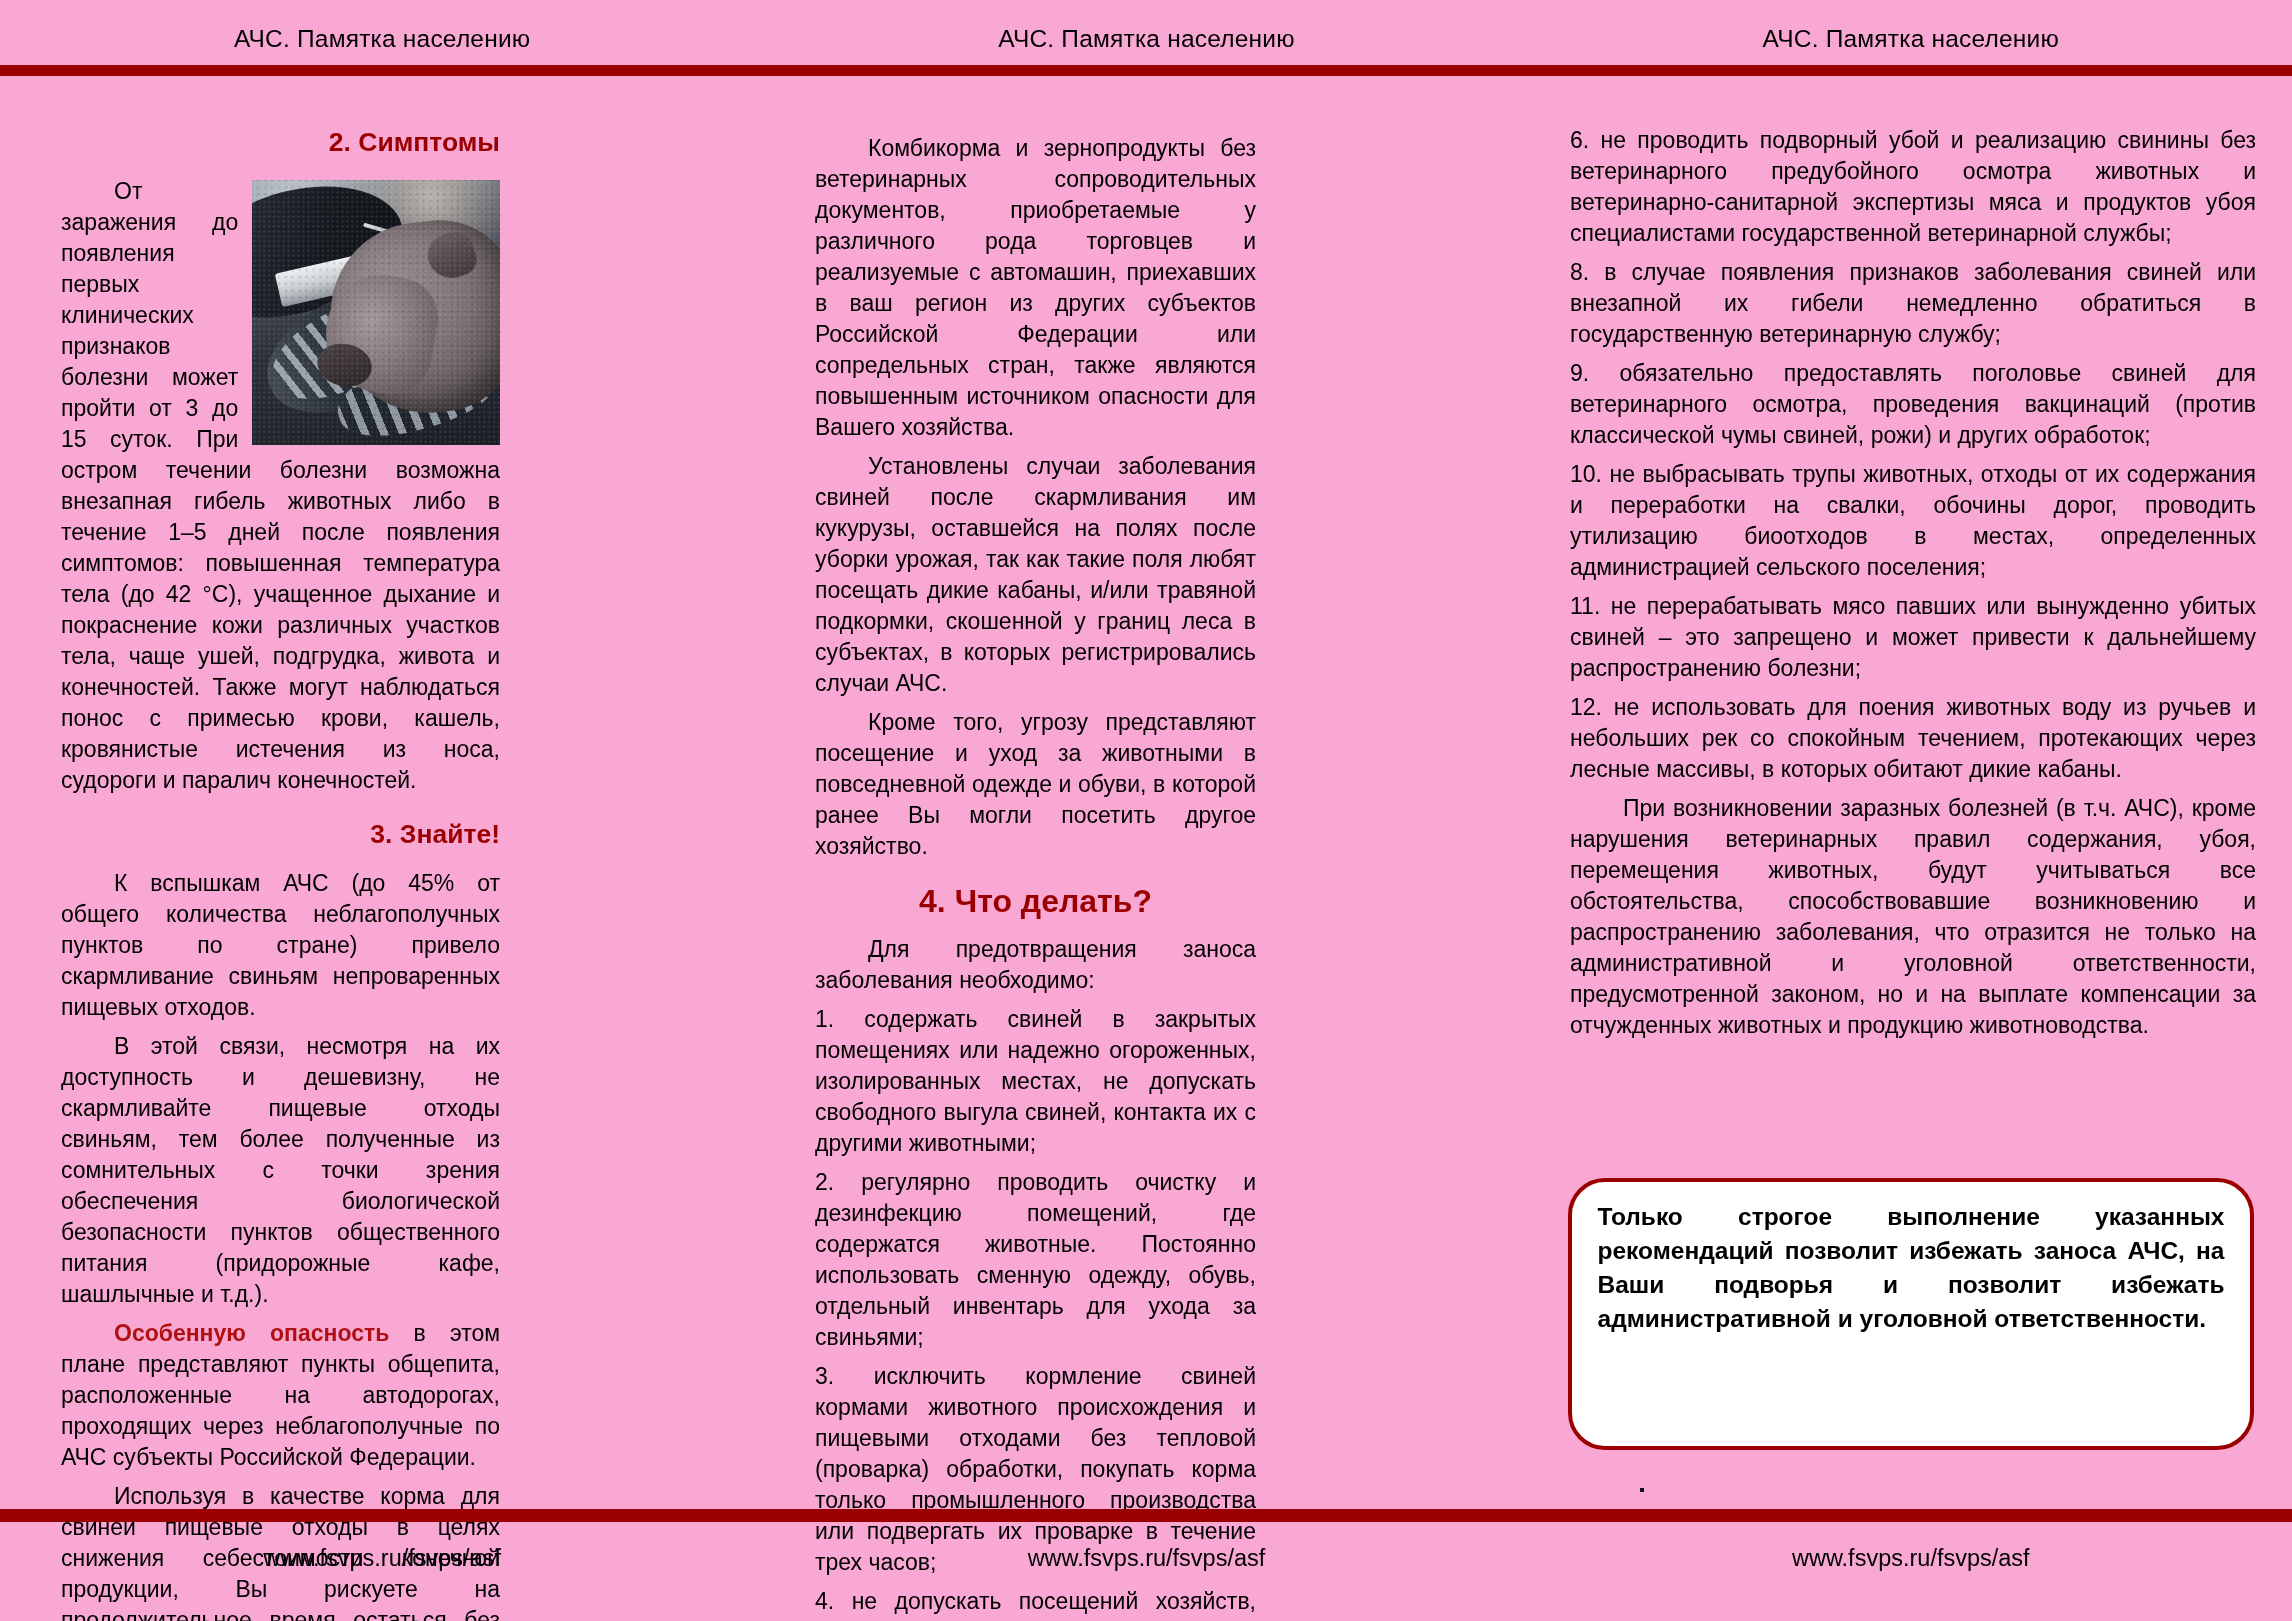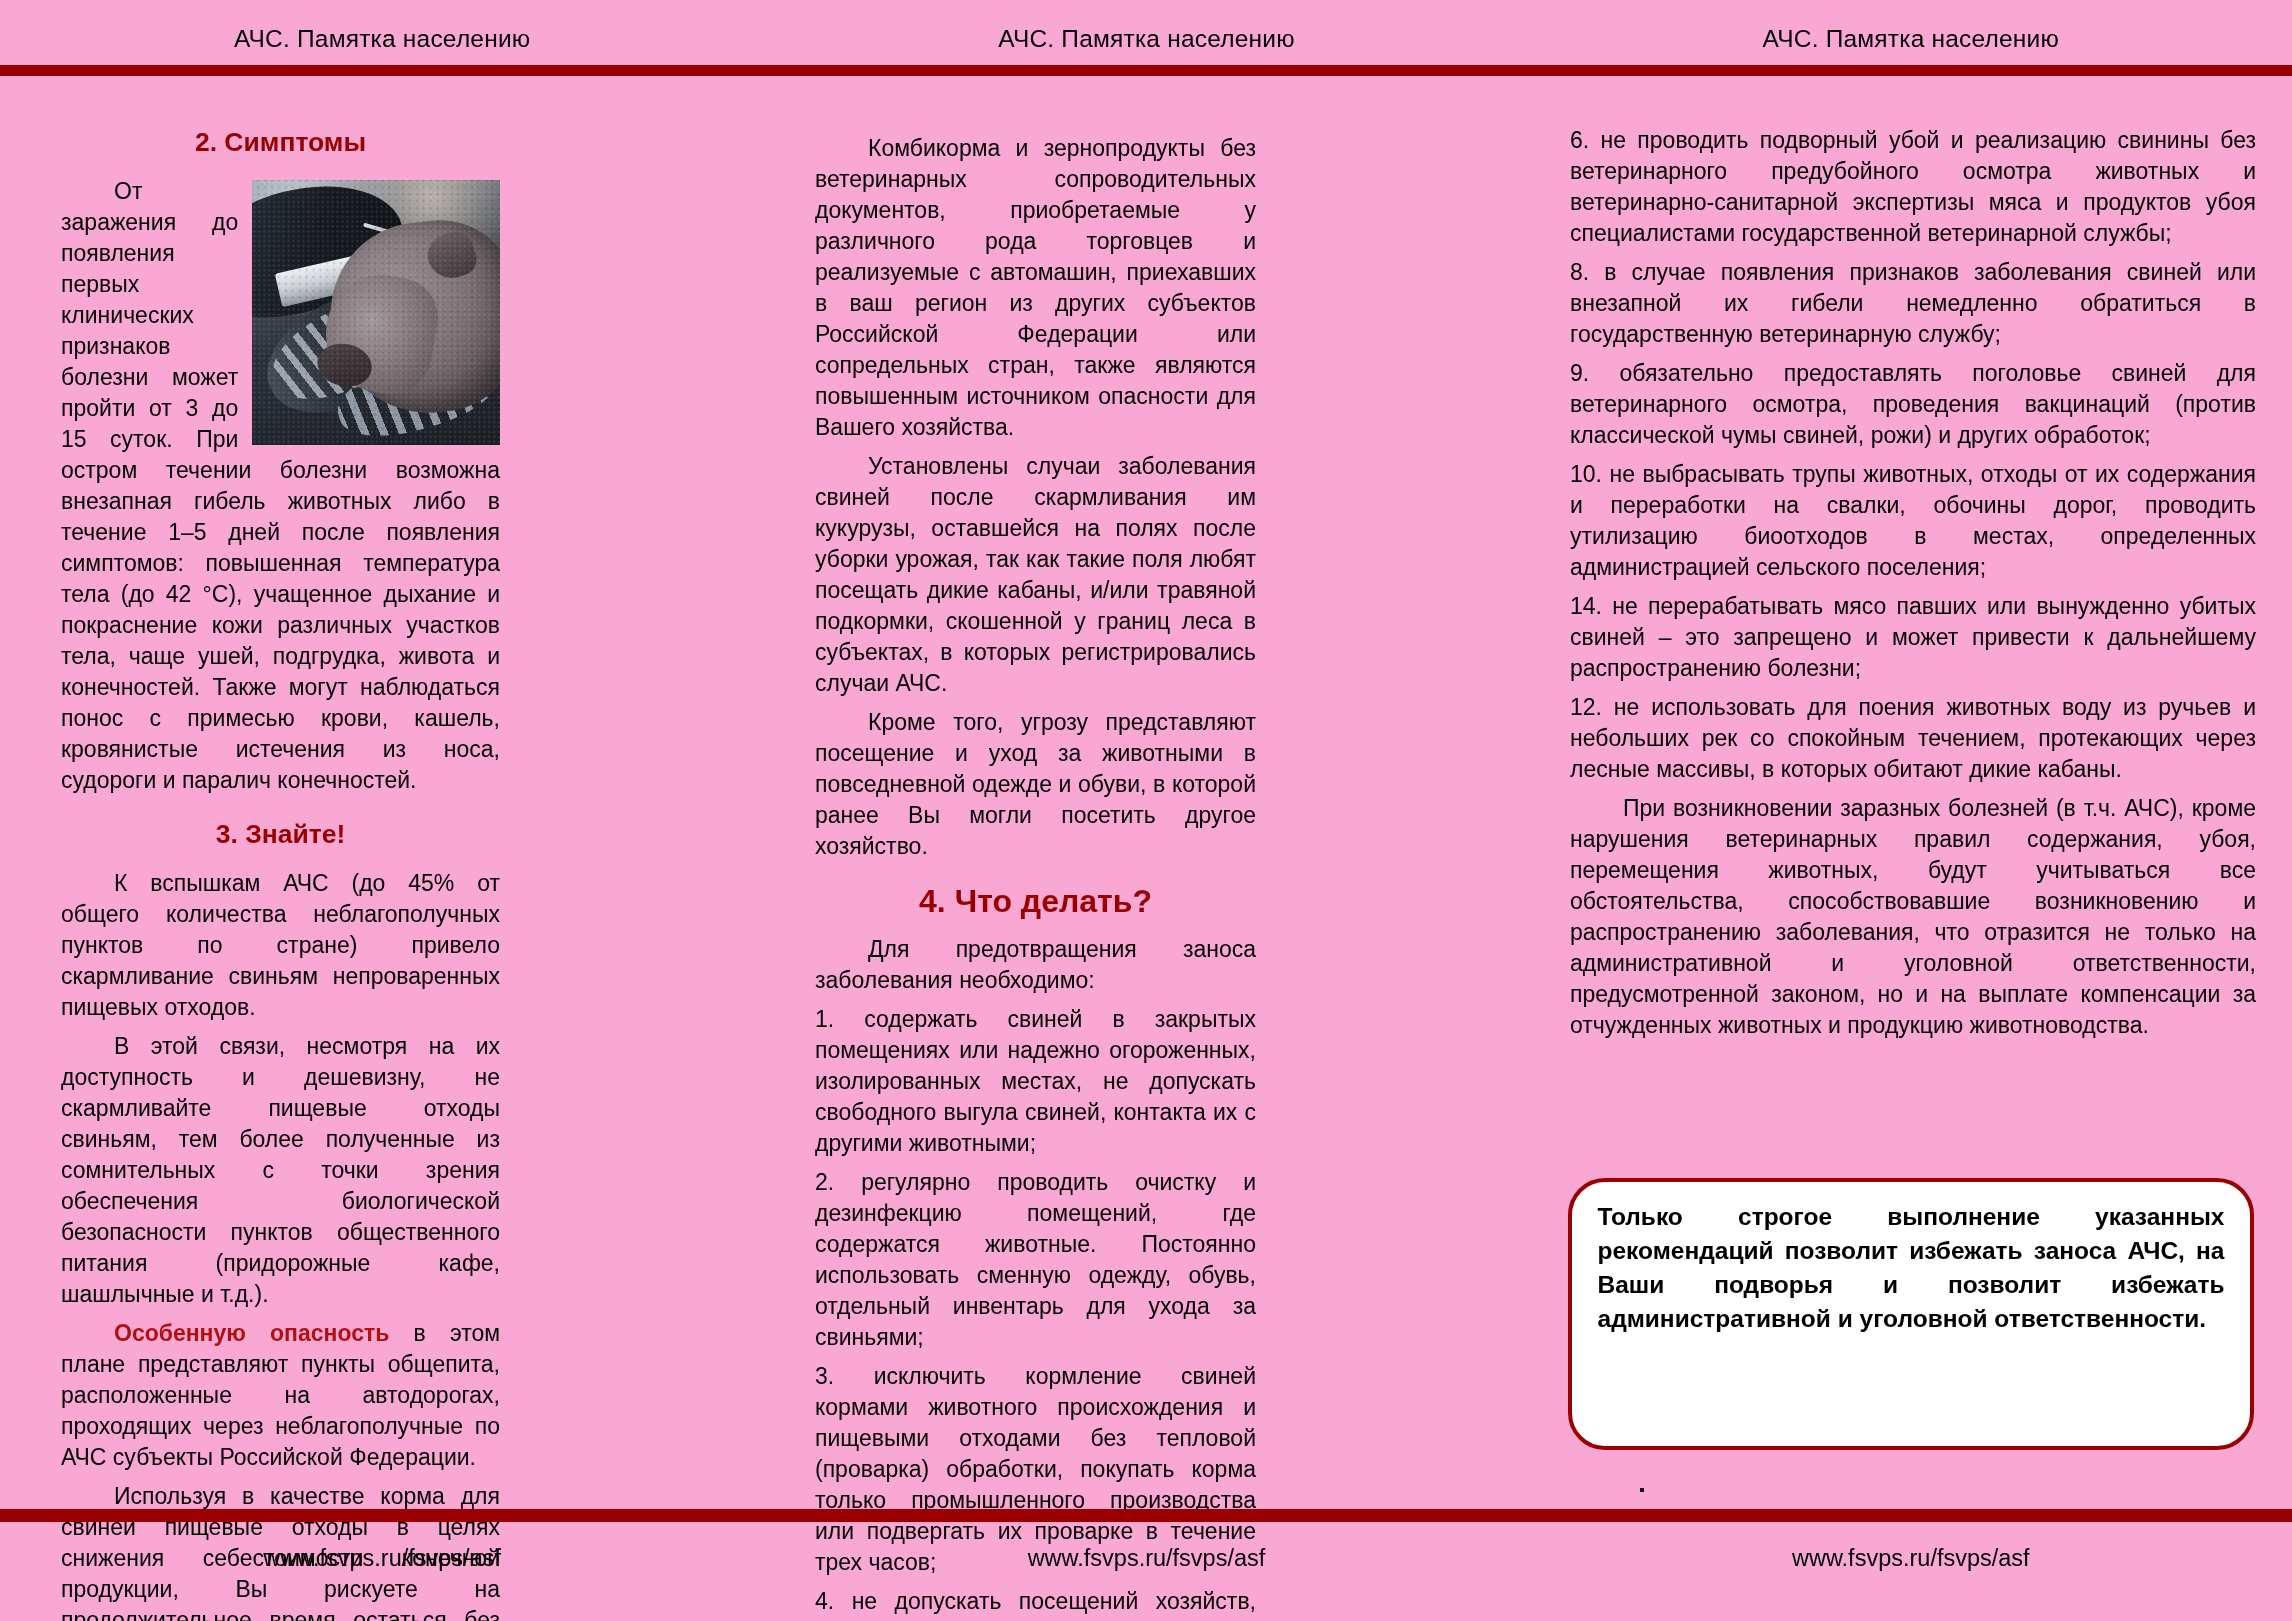--- a/index.html
+++ b/index.html
@@ -92,21 +92,21 @@
   }
   .p-indent { text-indent: 53px; }
   .p-gap { margin-top: 19.6px; }
 
   
   .sec-head {
     color: #9a0000;
     font-weight: bold;
     font-size: 26.5px;
     line-height: 35px;
-    text-align: center;
+    text-align: right;
     margin: 0 0 15.7px 0;
   }
   .sec-head-mid {
     color: #9a0000;
     font-weight: bold;
     font-size: 32px;
     line-height: 35px;
     text-align: center;
     margin: 21.6px 0 15.7px 0;
   }
@@ -317,21 +317,21 @@
     <p class="num-item">3. исключить кормление свиней кормами животного происхождения и пищевыми отходами без тепловой (проварка) обработки, покупать корма только промышленного производства или подвергать их проварке в течение трех часов;</p>
     <p class="num-item">4. не допускать посещений хозяйств, животноводческих подворий посторонними лицами;</p>
     <p class="num-item">5. не покупать живых свиней без ветеринарных сопроводительных документов, не завозить/вывозить свиней и продукцию свиноводства без разрешения должностных лиц государственной ветеринарной службы, регистрировать свинопоголовье в местных администрациях округов и поселений;</p>
   </div>
 
   <div class="col col-right">
     <p class="num-item">6. не проводить подворный убой и реализацию свинины без ветеринарного предубойного осмотра животных и ветеринарно-санитарной экспертизы мяса и продуктов убоя специалистами государственной ветеринарной службы;</p>
     <p class="num-item">8. в случае появления признаков заболевания свиней или внезапной их гибели немедленно обратиться в государственную ветеринарную службу;</p>
     <p class="num-item">9. обязательно предоставлять поголовье свиней для ветеринарного осмотра, проведения вакцинаций (против классической чумы свиней, рожи) и других обработок;</p>
     <p class="num-item">10. не выбрасывать трупы животных, отходы от их содержания и переработки на свалки, обочины дорог, проводить утилизацию биоотходов в местах, определенных администрацией сельского поселения;</p>
-    <p class="num-item">14. не перерабатывать мясо павших или вынужденно убитых свиней – это запрещено и может привести к дальнейшему распространению болезни;</p>
+    <p class="num-item">11. не перерабатывать мясо павших или вынужденно убитых свиней – это запрещено и может привести к дальнейшему распространению болезни;</p>
     <p class="num-item">12. не использовать для поения животных воду из ручьев и небольших рек со спокойным течением, протекающих через лесные массивы, в которых обитают дикие кабаны.</p>
 
     <p class="p-indent p-gap">При возникновении заразных болезней (в т.ч. АЧС), кроме нарушения ветеринарных правил содержания, убоя, перемещения животных, будут учитываться все обстоятельства, способствовавшие возникновению и распространению заболевания, что отразится не только на административной и уголовной ответственности, предусмотренной законом, но и на выплате компенсации за отчужденных животных и продукцию животноводства.</p>
   </div>
 
   <div class="remember-box">
     <div class="remember-body">Только строгое выполнение   указанных рекомендаций позволит избежать заноса АЧС, на Ваши подворья и позволит избежать административной и уголовной ответственности.</div>
   </div>
 
   <div class="stray-dot"></div>

